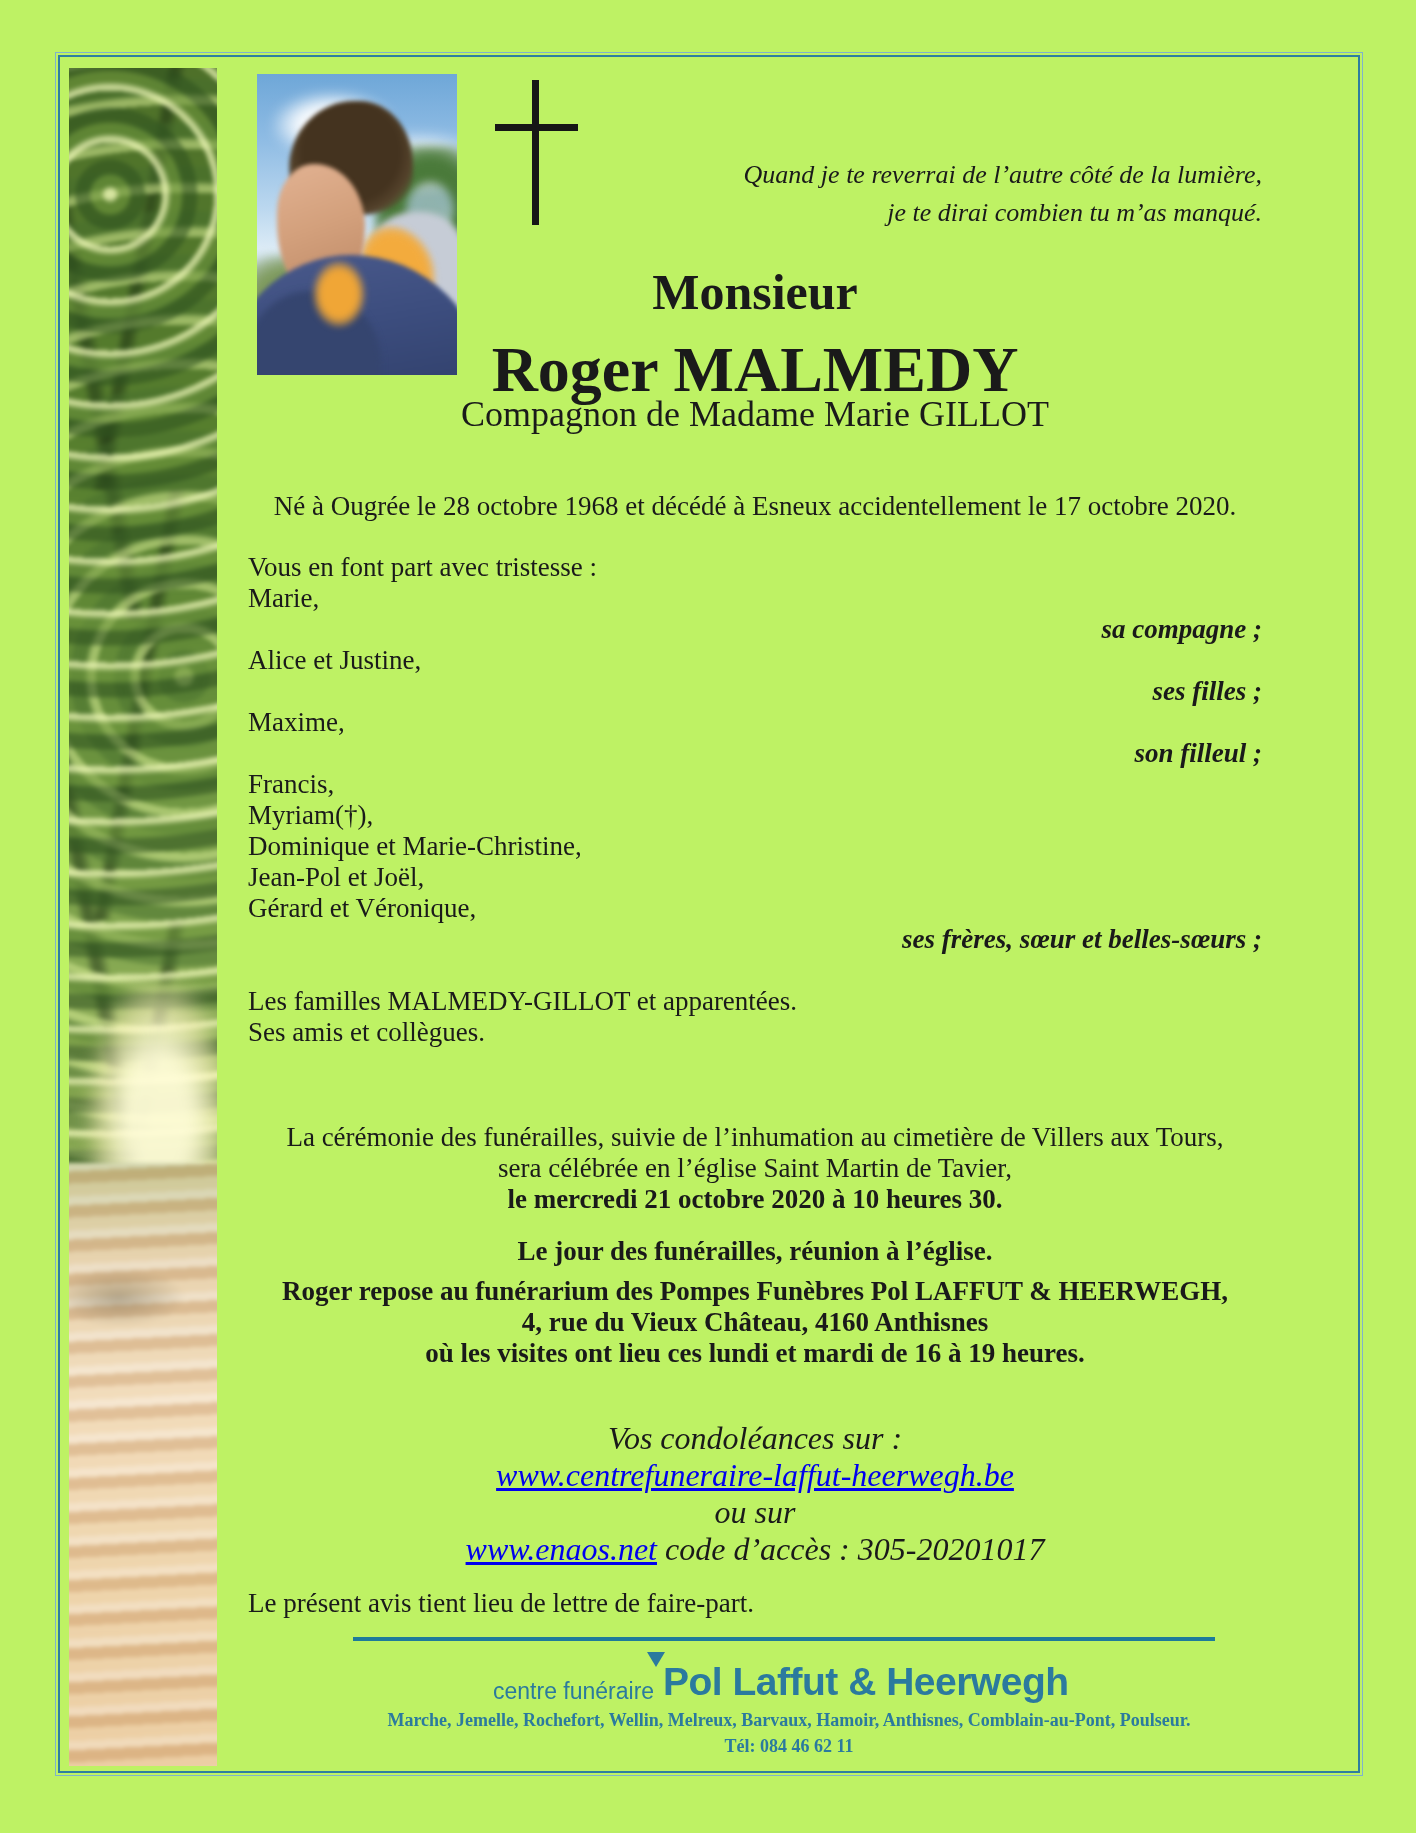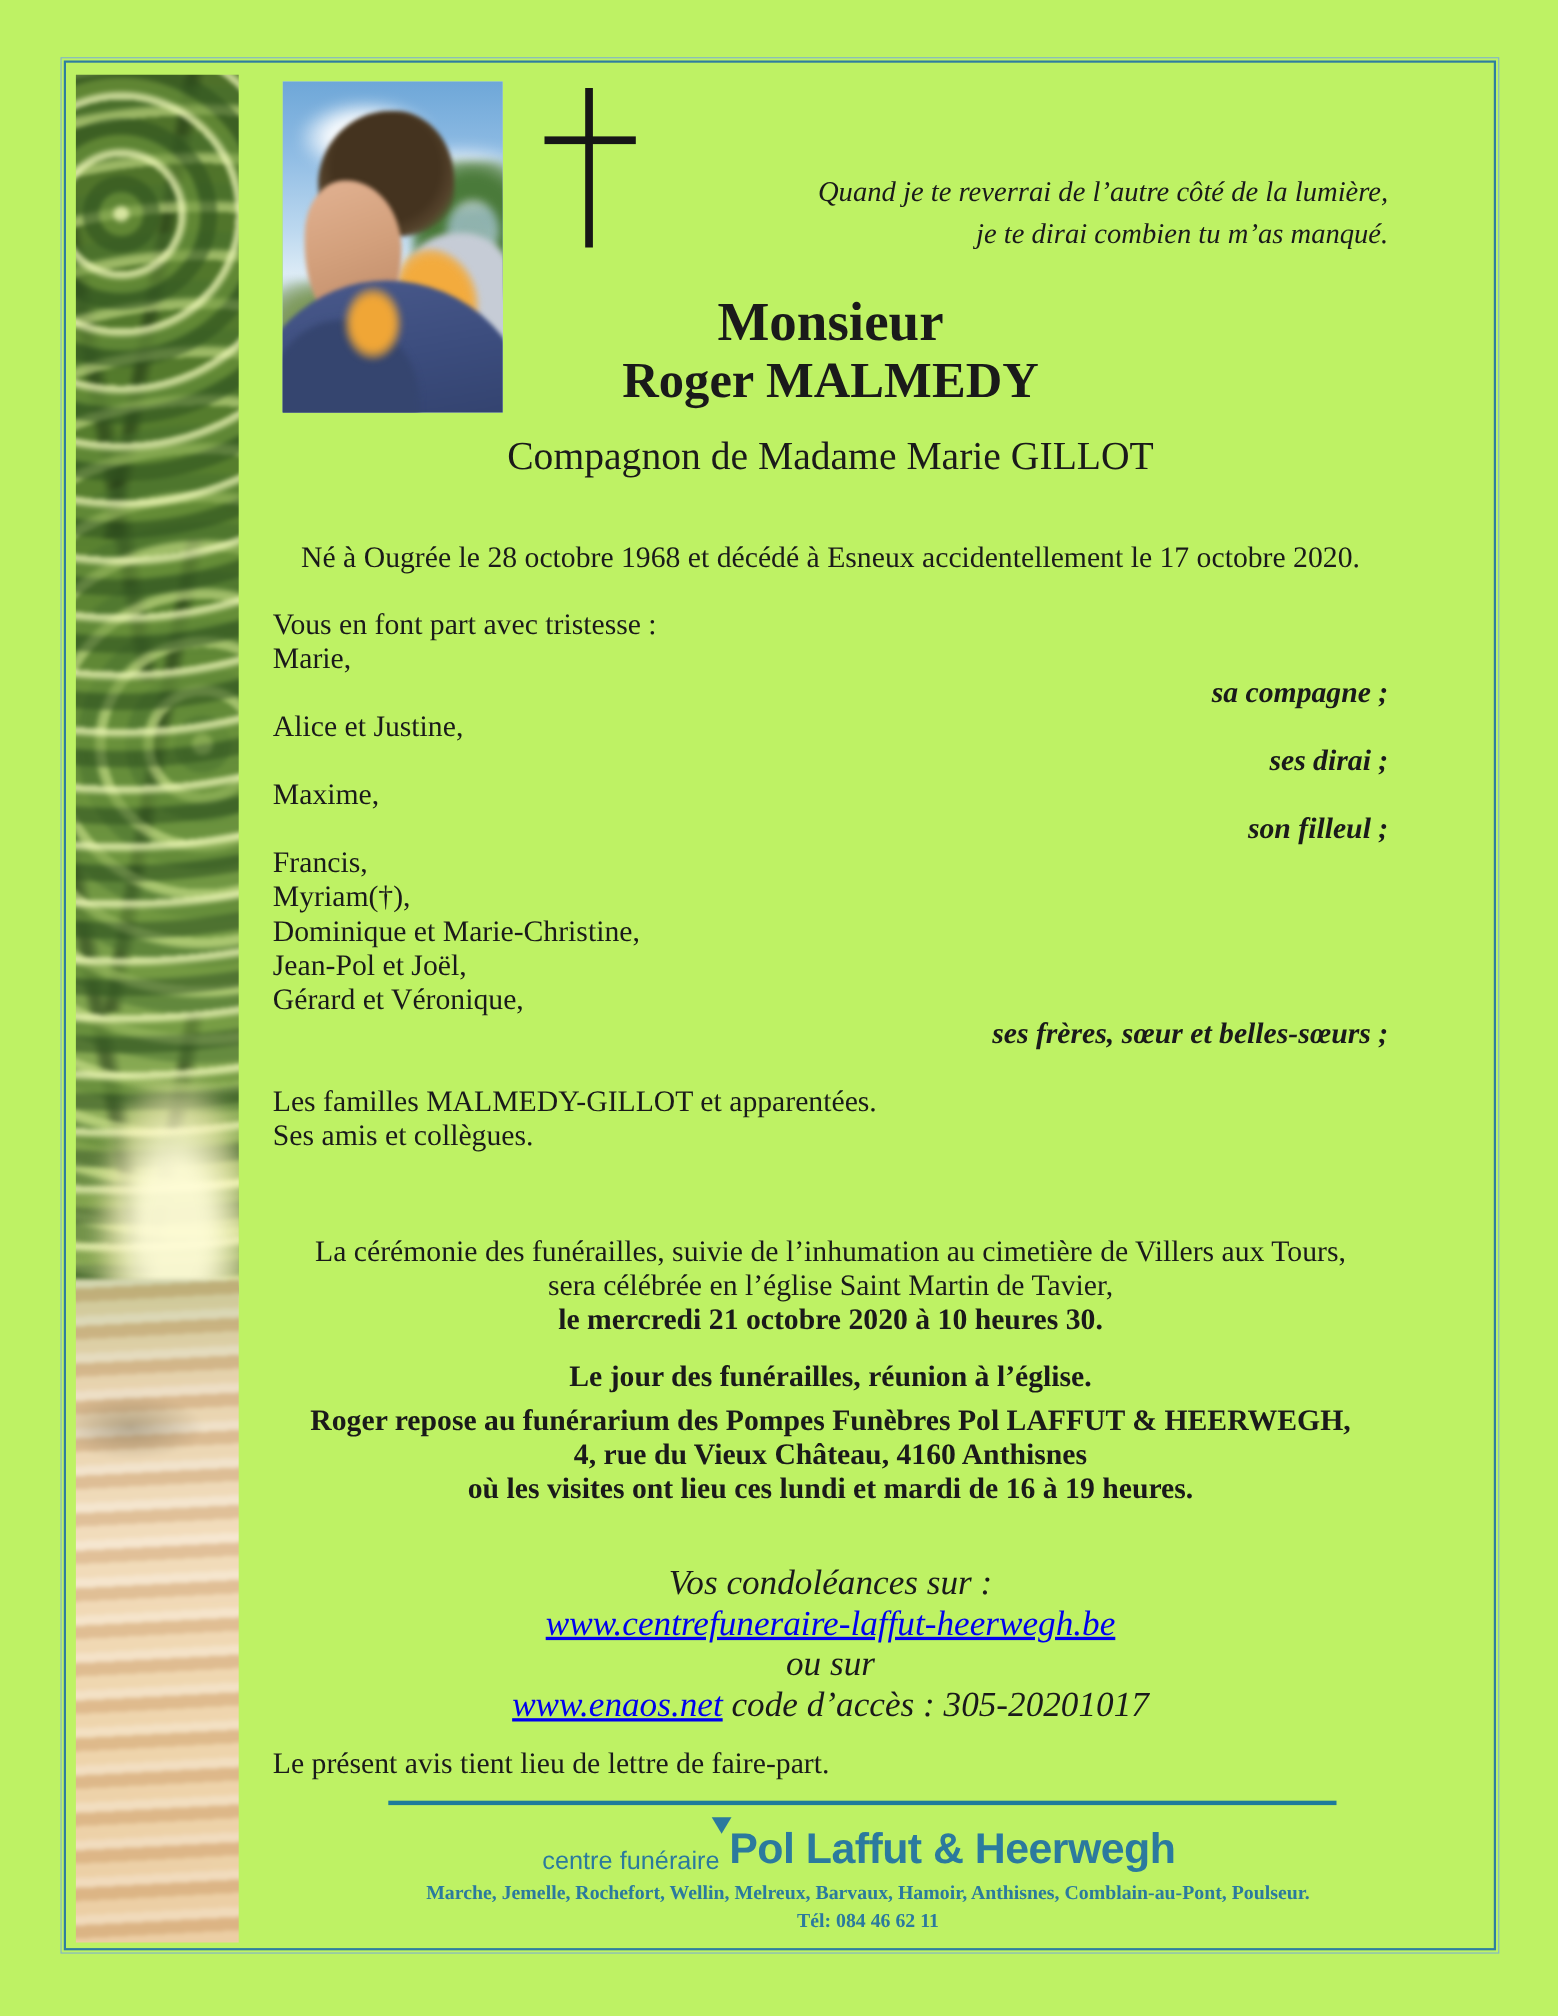--- a/index.html
+++ b/index.html
@@ -47,21 +47,21 @@
   .p-arm{left:-8%;bottom:-6%;width:70%;height:34%;filter:blur(3px);background:#35456f;border-radius:50% 50% 0 0 / 80% 70% 0 0;}
 
   
   .cross-v{position:absolute;left:532px;top:80px;width:7px;height:145px;background:#161616;}
   .cross-h{position:absolute;left:495px;top:124px;width:83px;height:7px;background:#161616;}
 
   
   .col{position:absolute;left:248px;width:1014px;}
   .quote{top:156px;text-align:right;font-style:italic;font-size:26px;line-height:38px;}
   .t-monsieur{top:262px;text-align:center;font-size:50px;font-weight:bold;line-height:60px;}
-  .t-name{top:316px;text-align:center;font-size:46px;font-weight:bold;line-height:60px;}
+  .t-name{top:340px;text-align:center;font-size:64px;font-weight:bold;line-height:60px;}
   .t-sub{top:392px;text-align:center;font-size:36px;line-height:44px;}
   .t-birth{top:490px;text-align:center;font-size:27px;line-height:32px;}
 
   .family{top:552px;font-size:27px;line-height:31px;}
   .family .rel{text-align:right;font-weight:bold;font-style:italic;}
   .family .gap-top{margin-top:31px;}
 
   .ceremony{top:1122px;text-align:center;font-size:27px;line-height:31px;}
   .ceremony .b{font-weight:bold;}
   .ceremony .sp1{margin-top:21px;}
@@ -127,21 +127,21 @@
   <div class="col t-monsieur">Monsieur</div>
   <div class="col t-name">Roger MALMEDY</div>
   <div class="col t-sub">Compagnon de Madame Marie GILLOT</div>
   <div class="col t-birth">Né à Ougrée le 28 octobre 1968 et décédé à Esneux accidentellement le 17 octobre 2020.</div>
 
   <div class="col family">
     <div class="name">Vous en font part avec tristesse :</div>
     <div class="name">Marie,</div>
     <div class="rel">sa compagne ;</div>
     <div class="name">Alice et Justine,</div>
-    <div class="rel">ses dirai ;</div>
+    <div class="rel">ses filles ;</div>
     <div class="name">Maxime,</div>
     <div class="rel">son filleul ;</div>
     <div class="name">Francis,</div>
     <div class="name">Myriam(†),</div>
     <div class="name">Dominique et Marie-Christine,</div>
     <div class="name">Jean-Pol et Joël,</div>
     <div class="name">Gérard et Véronique,</div>
     <div class="rel">ses frères, sœur et belles-sœurs ;</div>
     <div class="name gap-top">Les familles MALMEDY-GILLOT et apparentées.</div>
     <div class="name">Ses amis et collègues.</div>

